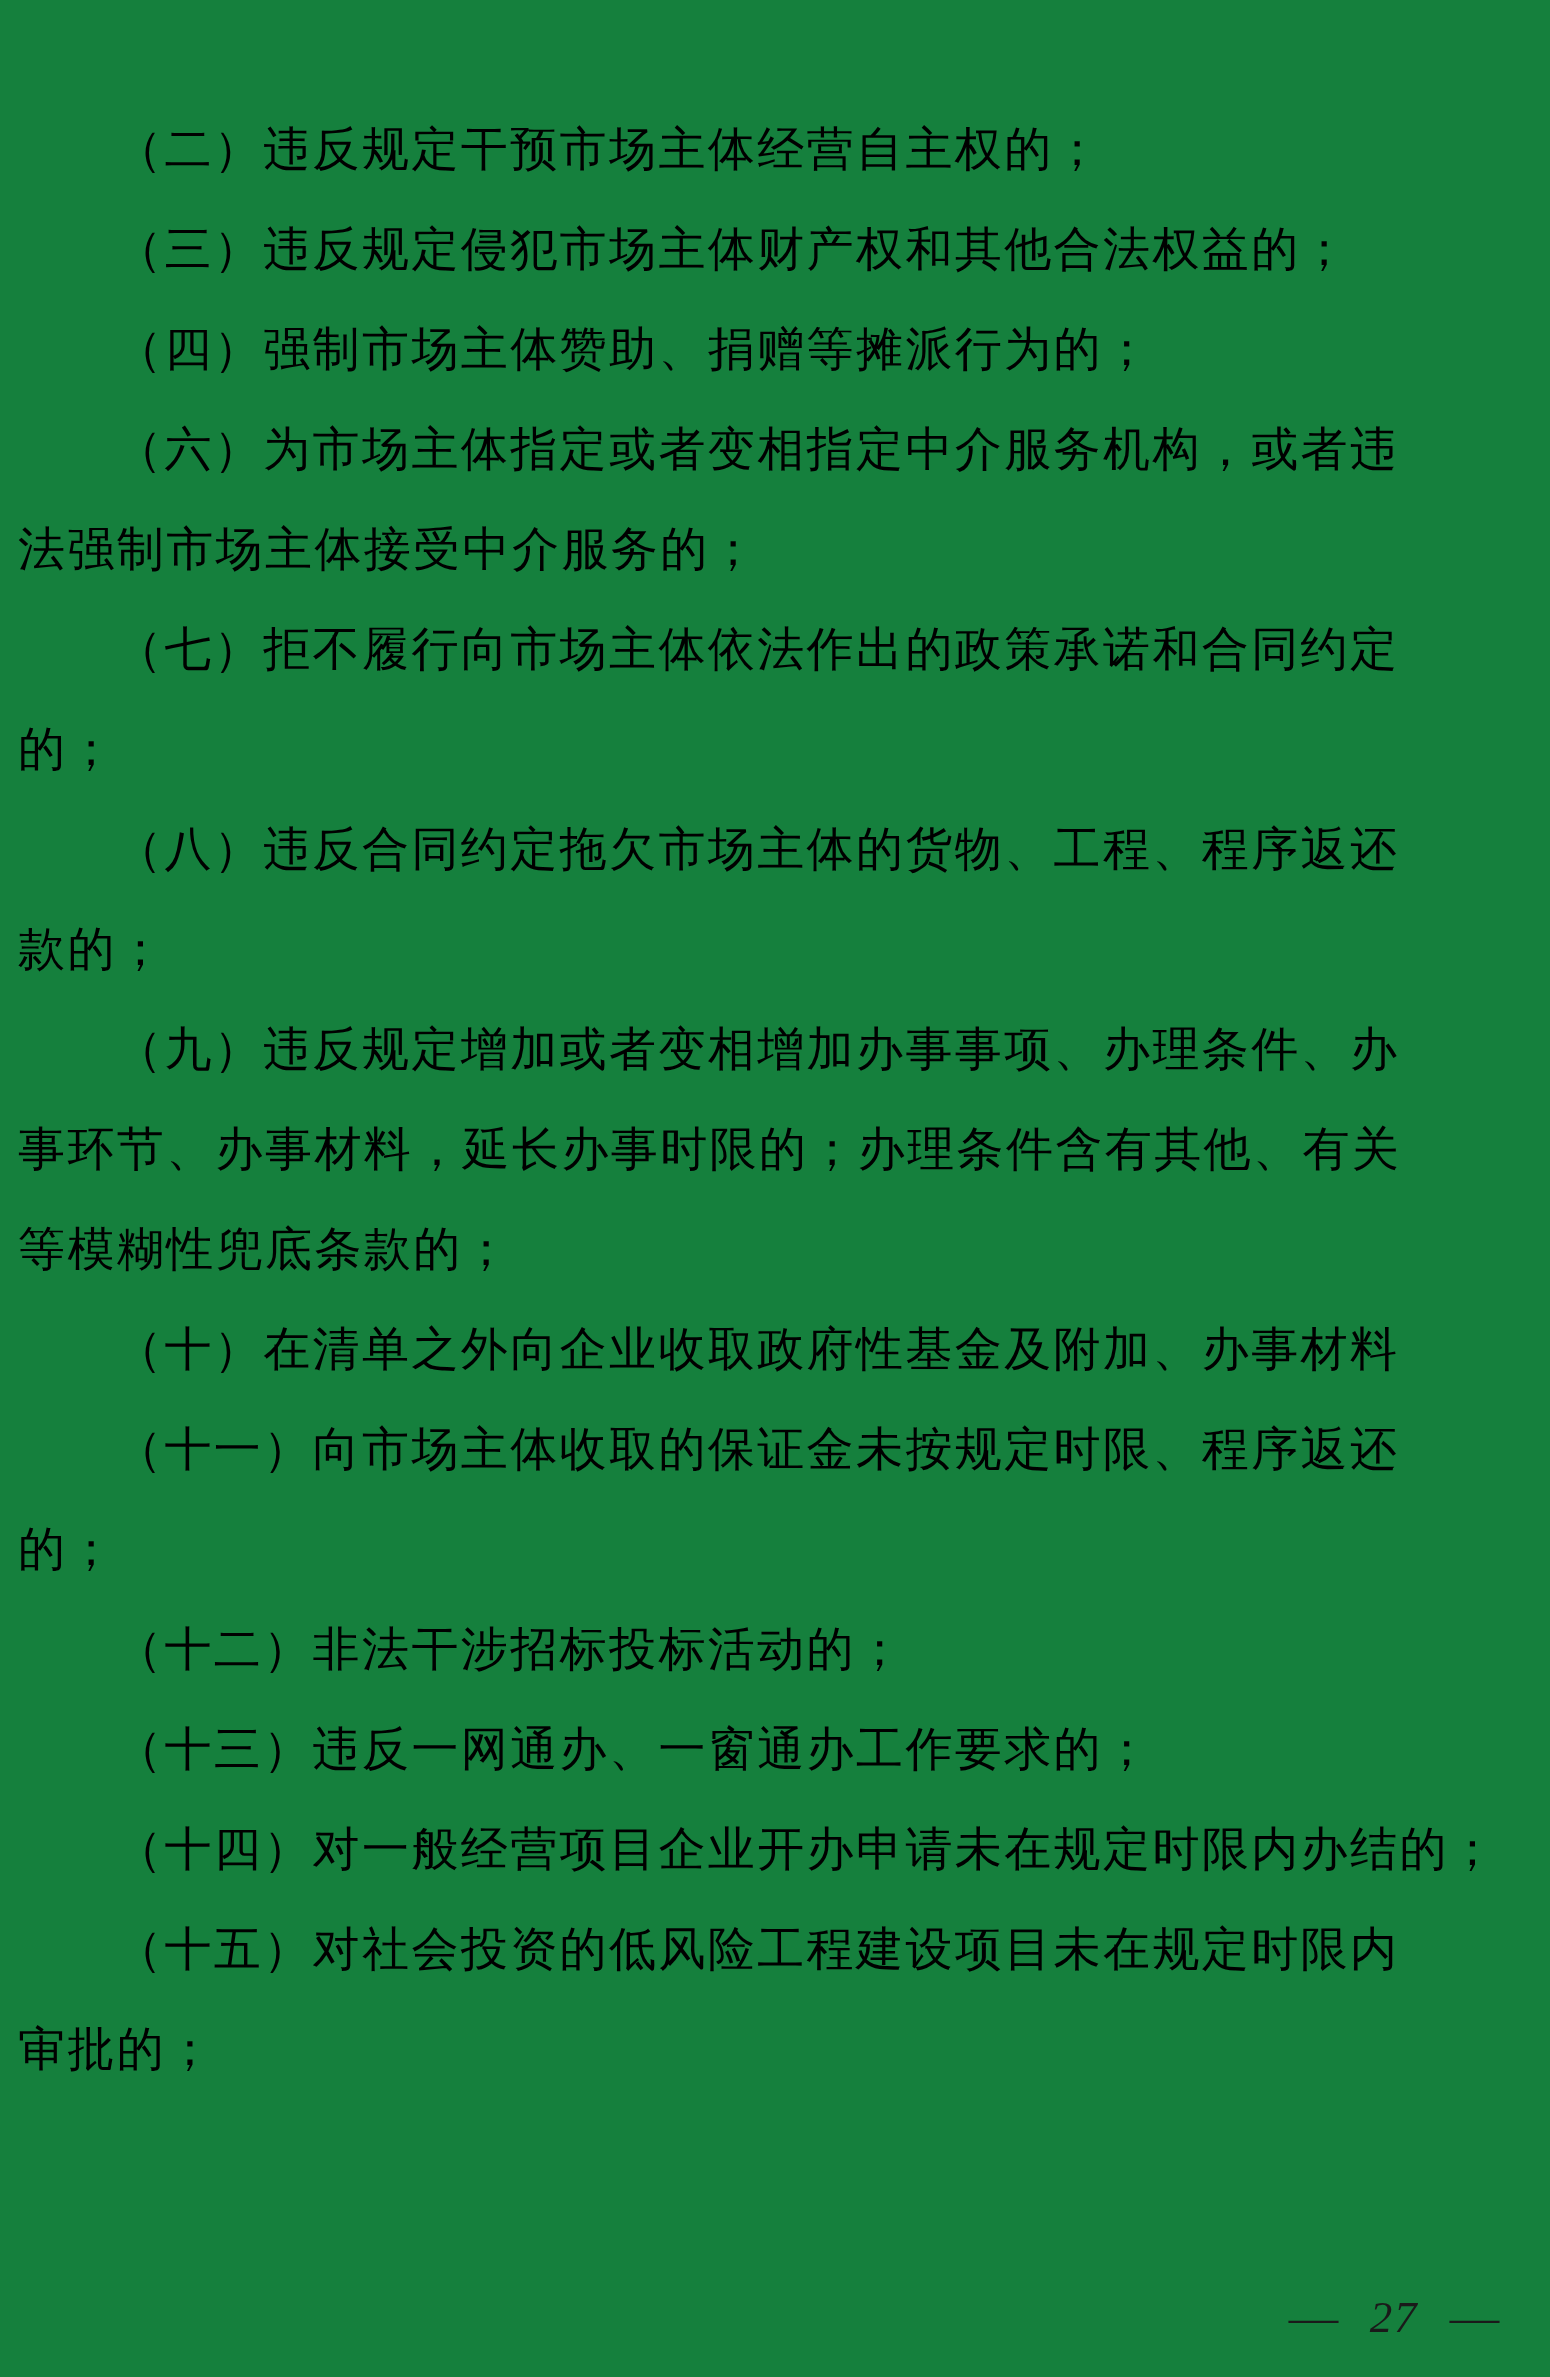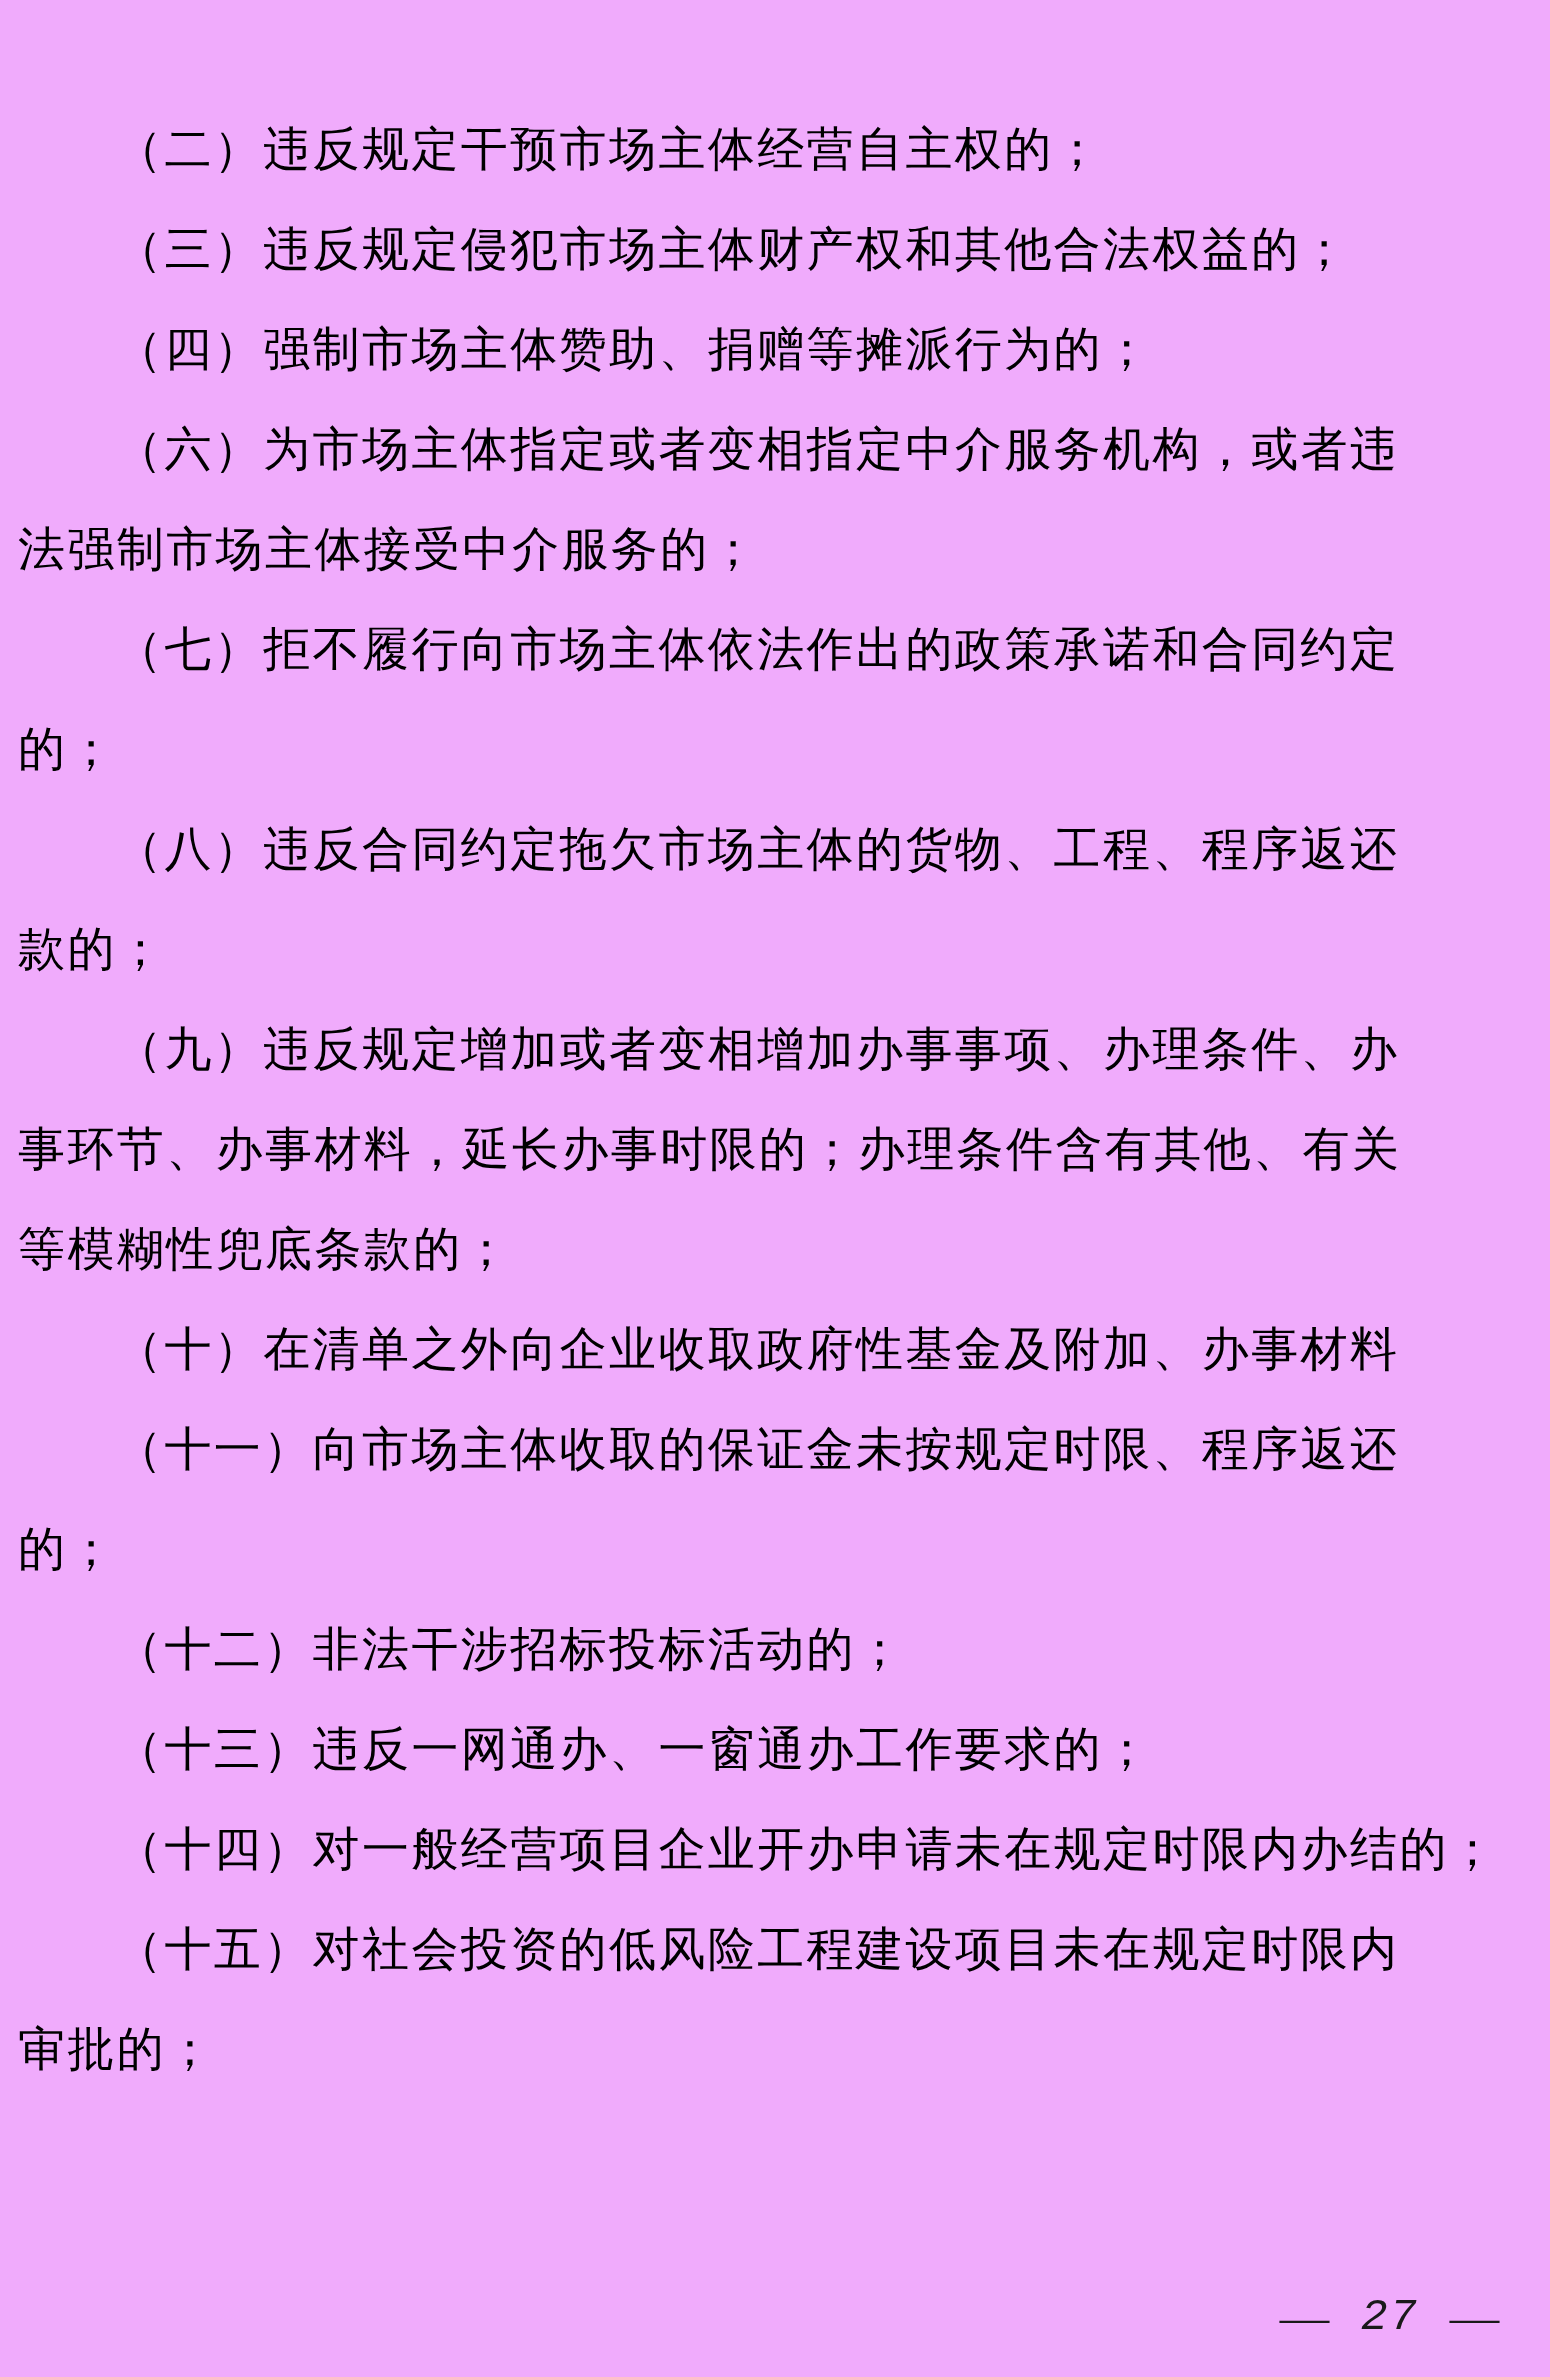--- a/index.html
+++ b/index.html
@@ -4,21 +4,21 @@
 <style>
   html, body {
     margin: 0;
     padding: 0;
     background: #ffffff;
   }
   .page {
     position: relative;
     width: 1551px;
     height: 2377px;
-    background: #f0abfc;
+    background: #15803d;
     overflow: hidden;
     font-family: "Liberation Serif", "DejaVu Serif", serif;
     color: #000000;
   }
   .content {
     position: absolute;
     top: 99px;
     left: 18px;
     right: 16px;
   }
@@ -42,21 +42,21 @@
     gap: 34px;
     font-size: 45px;
     color: #1a1a1a;
   }
   .footer .dash {
     font-family: "Liberation Serif", "DejaVu Serif", serif;
     transform: scaleX(1.1);
   }
   .footer .num {
     font-style: italic;
-    font-family: Liberation Mono, monospace;
+    font-family: Liberation Serif, serif;
     letter-spacing: 1.6px;
   }
 </style>
 </head>
 <body>
 
 <div class="page">
 
   <div class="content">
 

